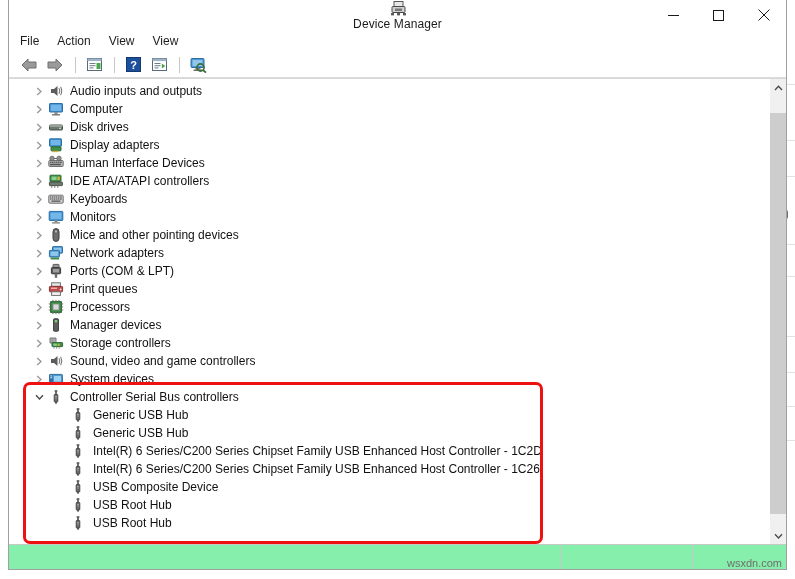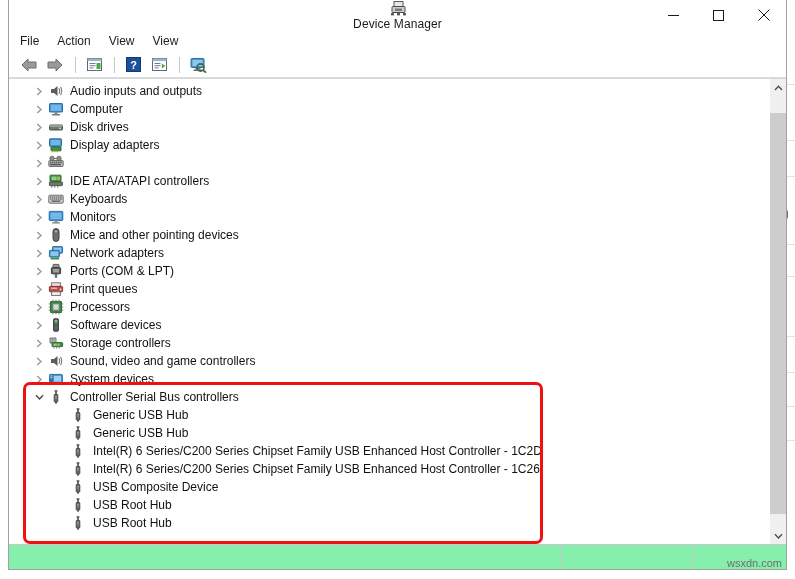--- a/index.html
+++ b/index.html
@@ -463,20 +463,21 @@
               <rect x="6" y="6.6" width="1.5" height="1.3" fill="#555"></rect>
               <rect x="8" y="6.6" width="1.5" height="1.3" fill="#555"></rect>
               <rect x="10" y="6.6" width="1.5" height="1.3" fill="#555"></rect>
               <rect x="12" y="6.6" width="1.8" height="1.3" fill="#555"></rect>
               <rect x="2" y="8.7" width="10.8" height="1.6" fill="#555"></rect>
               <circle cx="4" cy="3.4" r="2.2" fill="#8f8f8f" stroke="#5e5e5e" stroke-width="0.8"></circle>
               <circle cx="11" cy="3.4" r="2.2" fill="#8f8f8f" stroke="#5e5e5e" stroke-width="0.8"></circle>
               <rect x="6.1" y="3" width="2.8" height="1" fill="#5e5e5e"></rect>
             </svg>
           </div>
+          <div class="lbl">Human Interface Devices</div>
         </div>
         <div class="row lvl1">
           <div class="chev">
             <svg width="6" height="9" viewBox="0 0 6 9">
               <path d="M1.2 1 L5 4.5 L1.2 8" fill="none" stroke="#999999" stroke-width="1.4"></path>
             </svg>
           </div>
           <div class="ic">
             <svg width="16" height="16" viewBox="0 0 16 16">
               <rect x="2" y="2.2" width="11" height="6.4" rx="0.6" fill="#3f8f4a" stroke="#2c6b34" stroke-width="1"></rect>
@@ -628,21 +629,21 @@
             <svg width="6" height="9" viewBox="0 0 6 9">
               <path d="M1.2 1 L5 4.5 L1.2 8" fill="none" stroke="#999999" stroke-width="1.4"></path>
             </svg>
           </div>
           <div class="ic">
             <svg width="16" height="16" viewBox="0 0 16 16">
               <rect x="5.6" y="1.8" width="4.8" height="12.4" rx="0.7" fill="#5e5e5e" stroke="#3a3a3a" stroke-width="1"></rect>
               <rect x="6.8" y="3" width="2.4" height="2.4" fill="#7ad17a"></rect>
             </svg>
           </div>
-          <div class="lbl">Software devices</div>
+          <div class="lbl">Manager devices</div>
         </div>
         <div class="row lvl1">
           <div class="chev">
             <svg width="6" height="9" viewBox="0 0 6 9">
               <path d="M1.2 1 L5 4.5 L1.2 8" fill="none" stroke="#999999" stroke-width="1.4"></path>
             </svg>
           </div>
           <div class="ic">
             <svg width="16" height="16" viewBox="0 0 16 16">
               <path d="M2 3 L8 3 L8 8 L2 8 Z" fill="#bdbdbd" stroke="#6a6a6a" stroke-width="0.9"></path>

